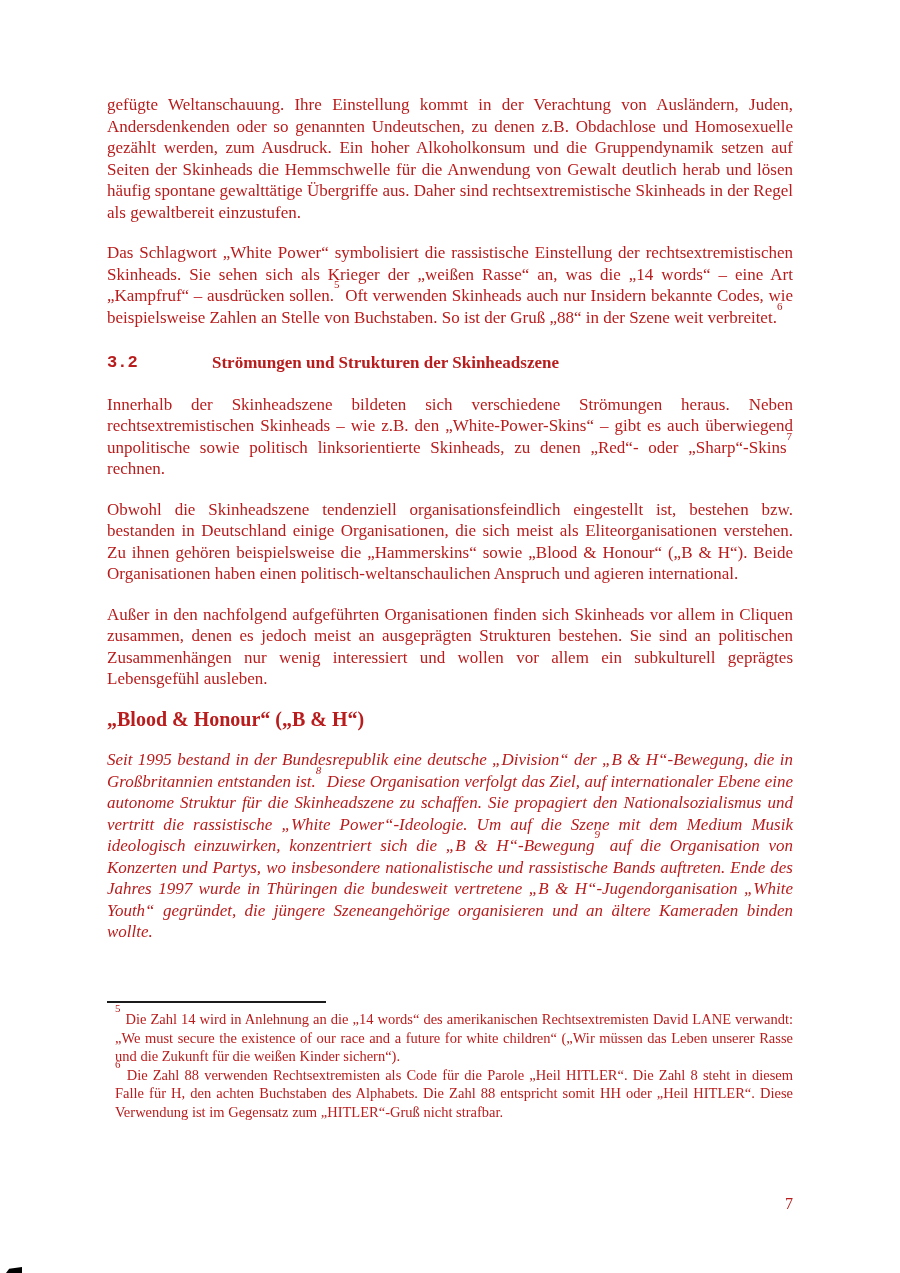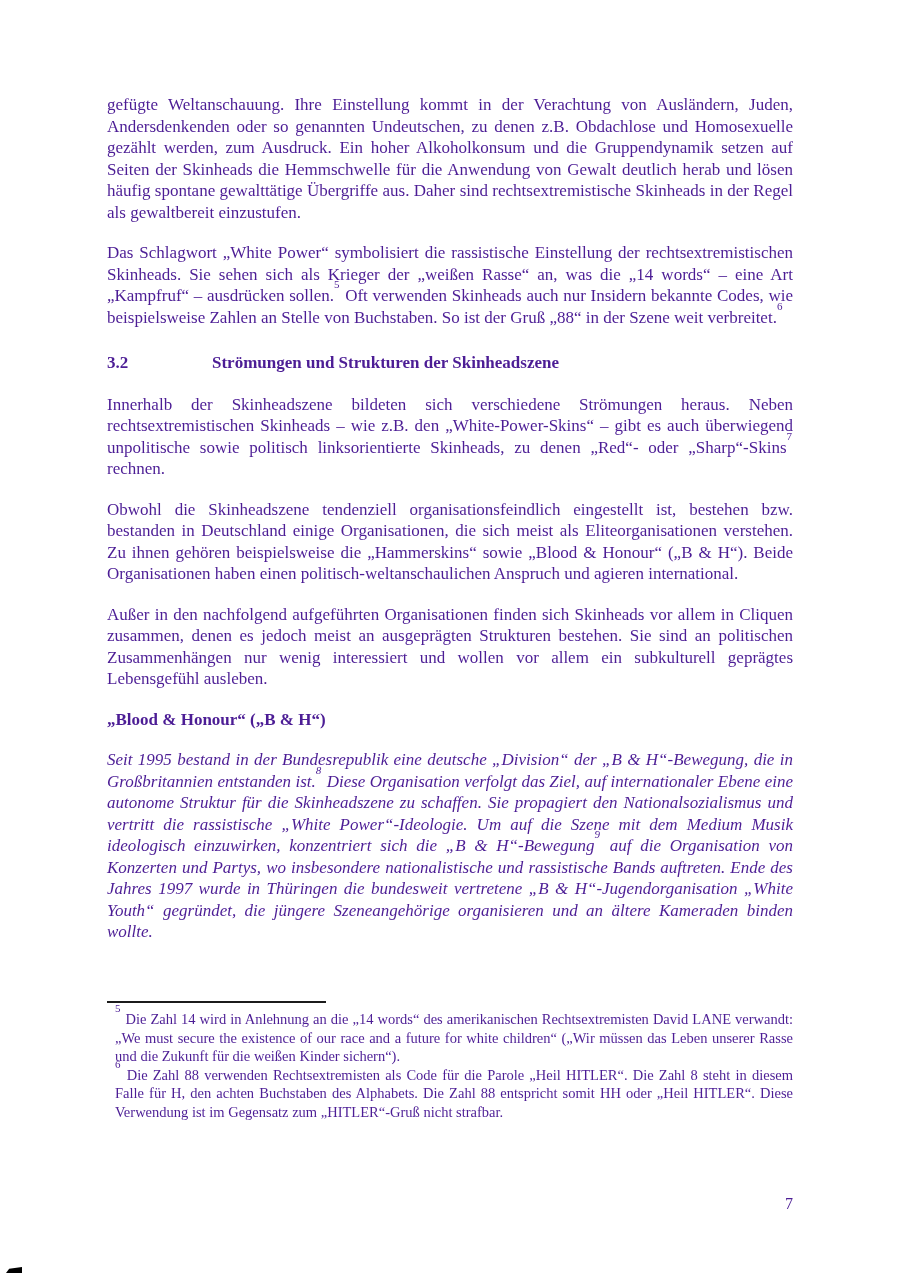--- a/index.html
+++ b/index.html
@@ -1,21 +1,21 @@
 <!DOCTYPE html>
 <html lang="de"><head>
 <meta charset="utf-8">
 <style>
   html, body { margin: 0; padding: 0; background: #ffffff; }
   .page {
     position: relative;
     width: 900px;
     height: 1273px;
     background: #ffffff;
-    color: #4c1d95;
+    color: #b91c1c;
     font-family: "Liberation Serif", serif;
     overflow: hidden;
   }
   .content {
     position: absolute;
     left: 107px;
     top: 94px;
     width: 686px;
   }
   .para {
@@ -25,23 +25,23 @@
     text-align: justify;
   }
   .para:last-child { margin-bottom: 0; font-style: italic; }
   .heading {
     display: flex;
     font-size: 17px;
     line-height: 21.5px;
     font-weight: bold;
     margin: 24px 0 20px 0;
   }
-  .heading-number { width: 105px; flex: 0 0 105px; }
+  .heading-number { width: 105px; flex: 0 0 105px; font-family: Liberation Mono, monospace; }
   .subheading {
-    font-size: 17px;
+    font-size: 20px;
     line-height: 21.5px;
     font-weight: bold;
     margin: 19px 0 19px 0;
   }
   sup.fnref {
     font-size: 11px;
     line-height: 0;
     position: relative;
     top: -6px;
     margin: 0 1px 0 0;

